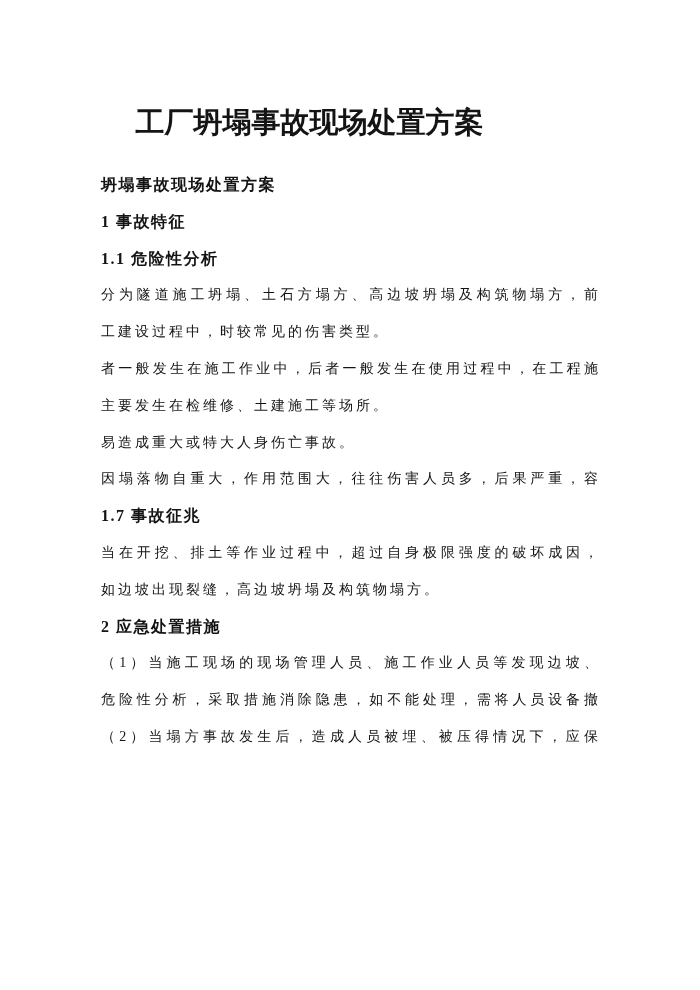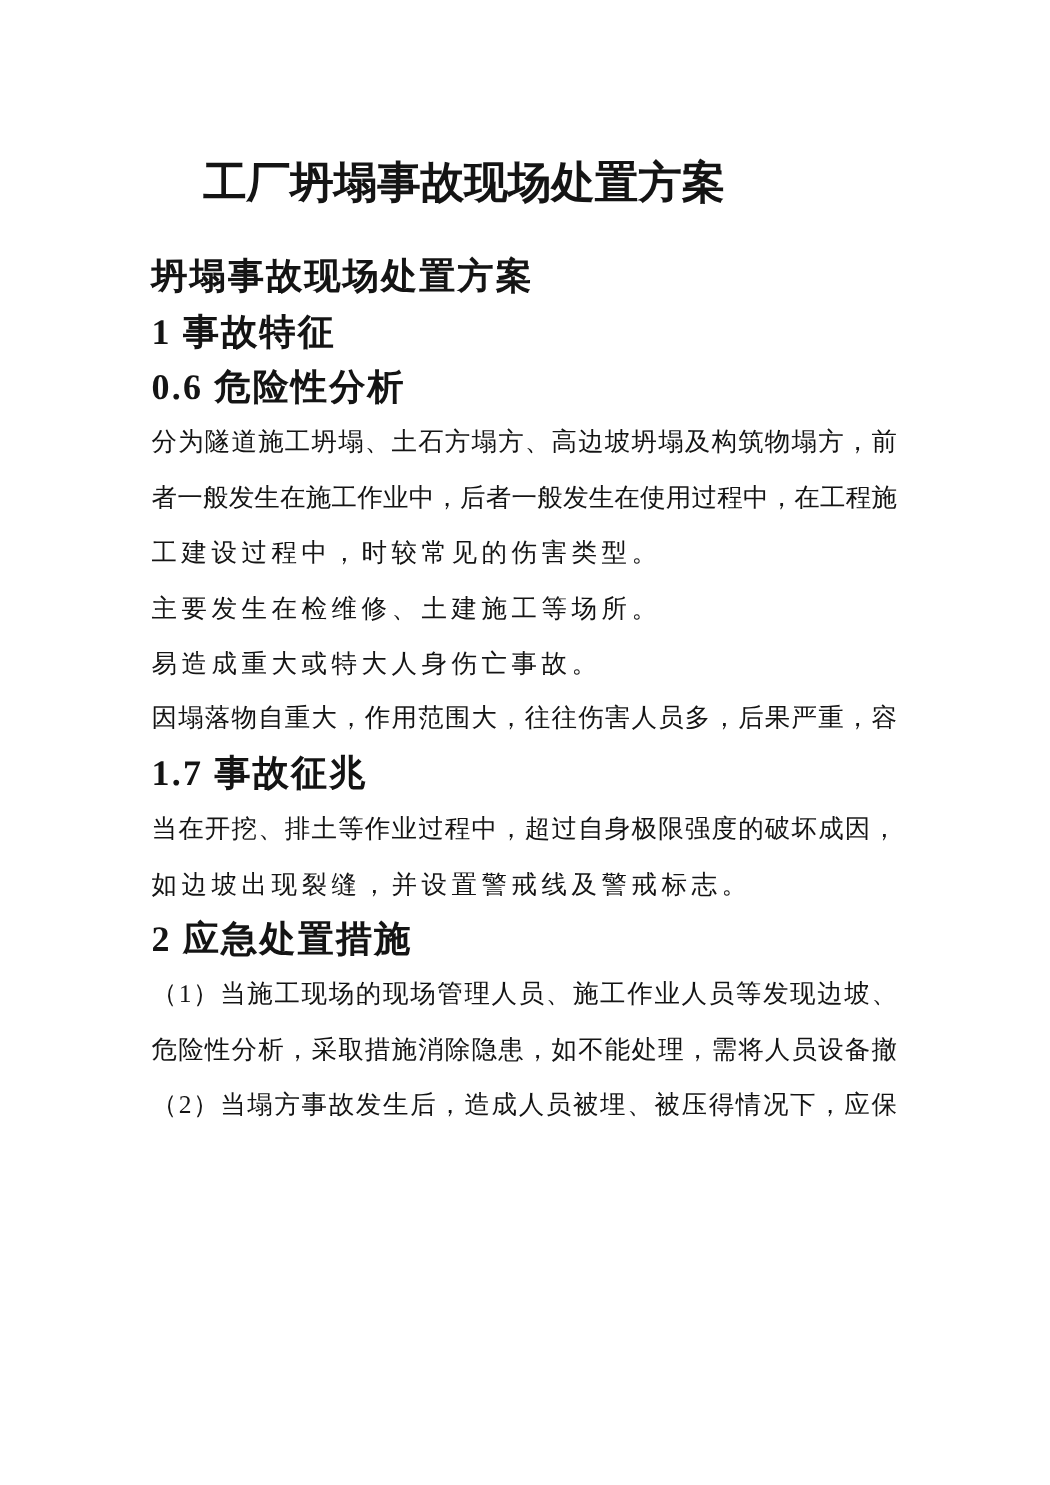--- a/index.html
+++ b/index.html
@@ -24,54 +24,54 @@
     font-weight: bold;
     line-height: 44px;
     text-align: center;
     letter-spacing: 0px;
     white-space: nowrap;
   }
   .doc-body {
     width: 497px;
   }
   .line {
-    font-size: 17px;
+    font-size: 14px;
     line-height: 36.8px;
     white-space: nowrap;
     letter-spacing: 3px;
   }
   .line.justify {
     letter-spacing: 0;
     white-space: normal;
     text-align: justify;
     text-align-last: justify;
     -moz-text-align-last: justify;
   }
   .line.heading {
     font-weight: bold;
-    font-size: 24px;
+    font-size: 16px;
     letter-spacing: 1.5px;
   }
 </style>
 </head>
 <body>
 
 <div class="page">
   <h1 class="doc-title">工厂坍塌事故现场处置方案</h1>
   <div class="doc-body" id="doc-body">
       <div class="line heading">坍塌事故现场处置方案</div>
       <div class="line heading">1 事故特征</div>
-      <div class="line heading">0.6 危险性分析</div>
+      <div class="line heading">1.1 危险性分析</div>
       <div class="line justify">分为隧道施工坍塌、土石方塌方、高边坡坍塌及构筑物塌方，前</div>
+      <div class="line">工建设过程中，时较常见的伤害类型。</div>
       <div class="line justify">者一般发生在施工作业中，后者一般发生在使用过程中，在工程施</div>
-      <div class="line">工建设过程中，时较常见的伤害类型。</div>
       <div class="line">主要发生在检维修、土建施工等场所。</div>
       <div class="line">易造成重大或特大人身伤亡事故。</div>
       <div class="line justify">因塌落物自重大，作用范围大，往往伤害人员多，后果严重，容</div>
       <div class="line heading">1.7 事故征兆</div>
       <div class="line justify">当在开挖、排土等作业过程中，超过自身极限强度的破坏成因，</div>
-      <div class="line">如边坡出现裂缝，并设置警戒线及警戒标志。</div>
+      <div class="line">如边坡出现裂缝，高边坡坍塌及构筑物塌方。</div>
       <div class="line heading">2 应急处置措施</div>
       <div class="line justify">（1）当施工现场的现场管理人员、施工作业人员等发现边坡、</div>
       <div class="line justify">危险性分析，采取措施消除隐患，如不能处理，需将人员设备撤</div>
       <div class="line justify">（2）当塌方事故发生后，造成人员被埋、被压得情况下，应保</div>
     </div>
 </div>
 
 </body></html>

